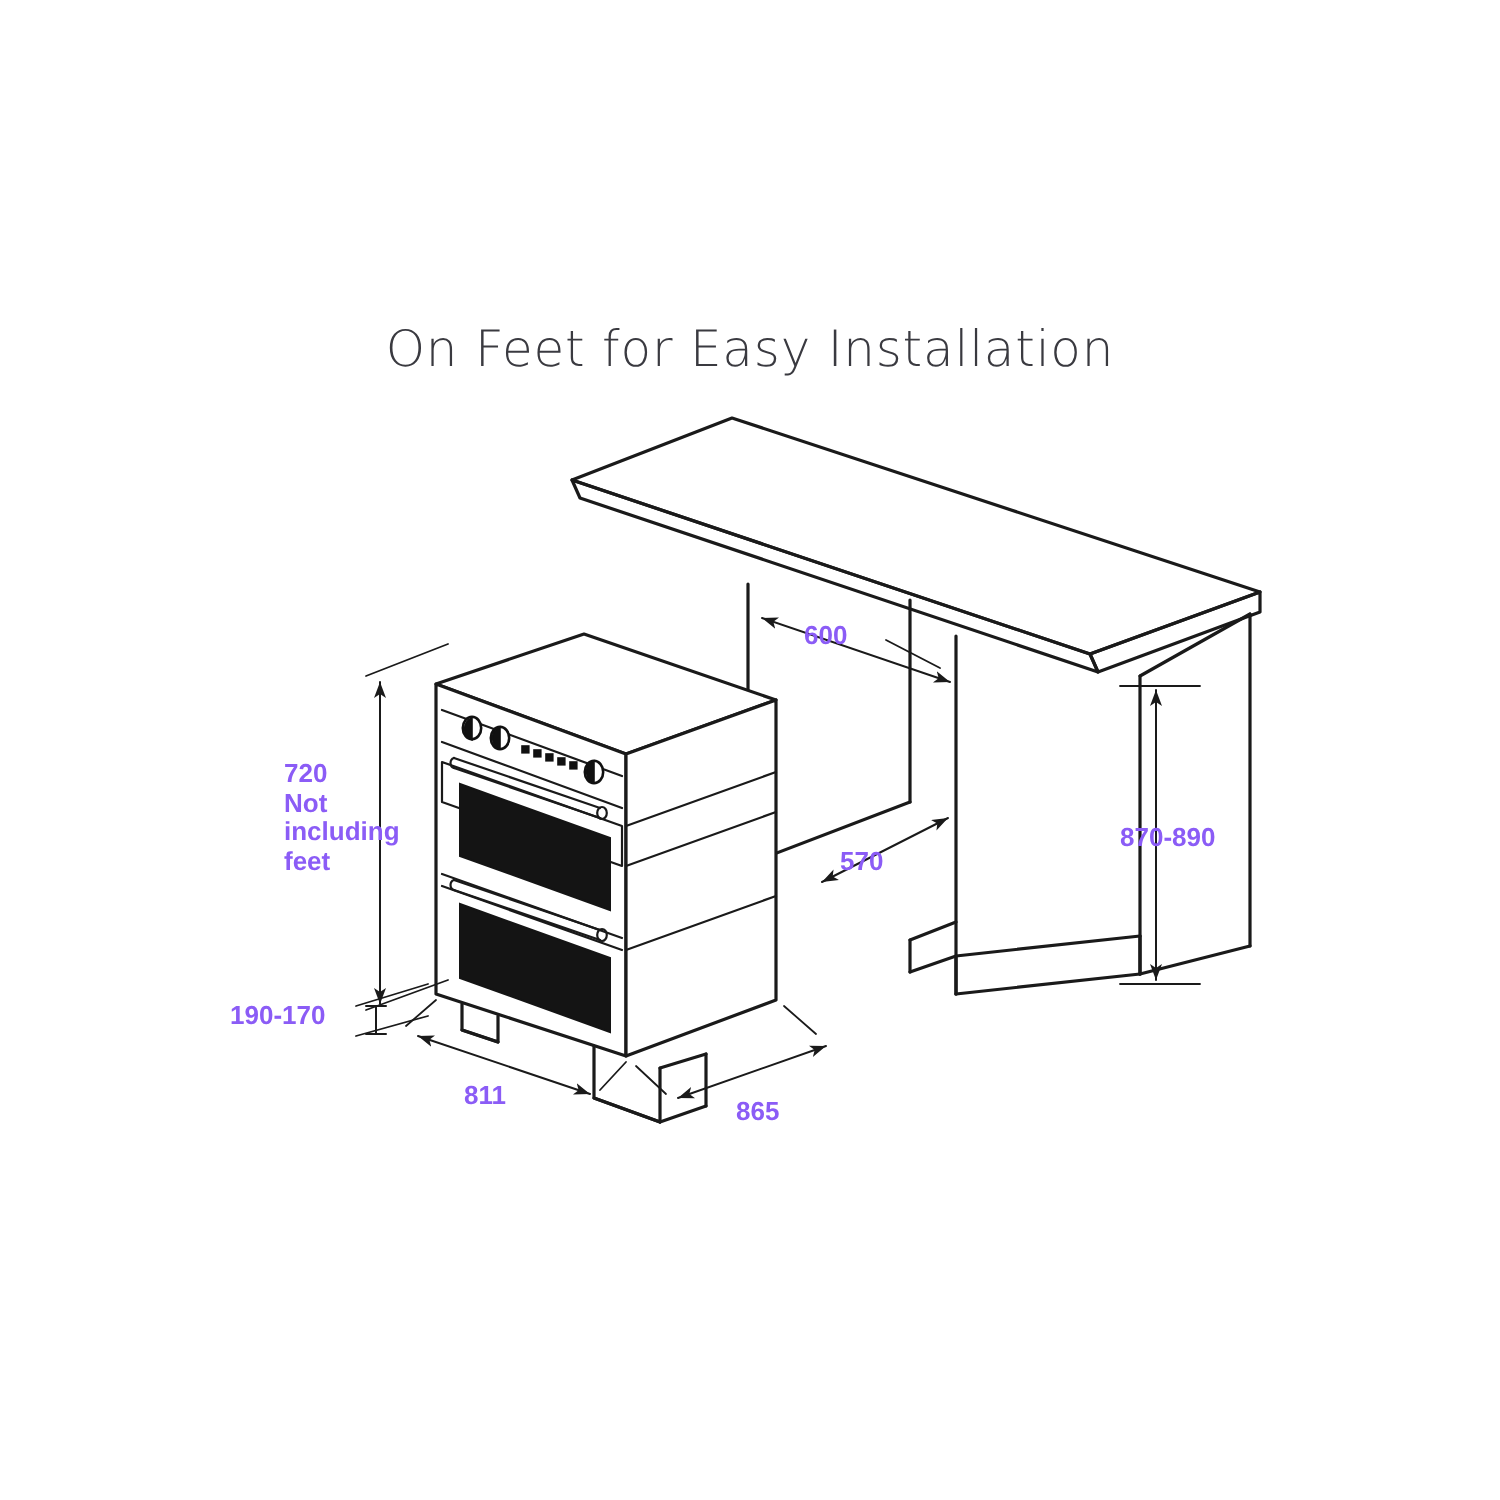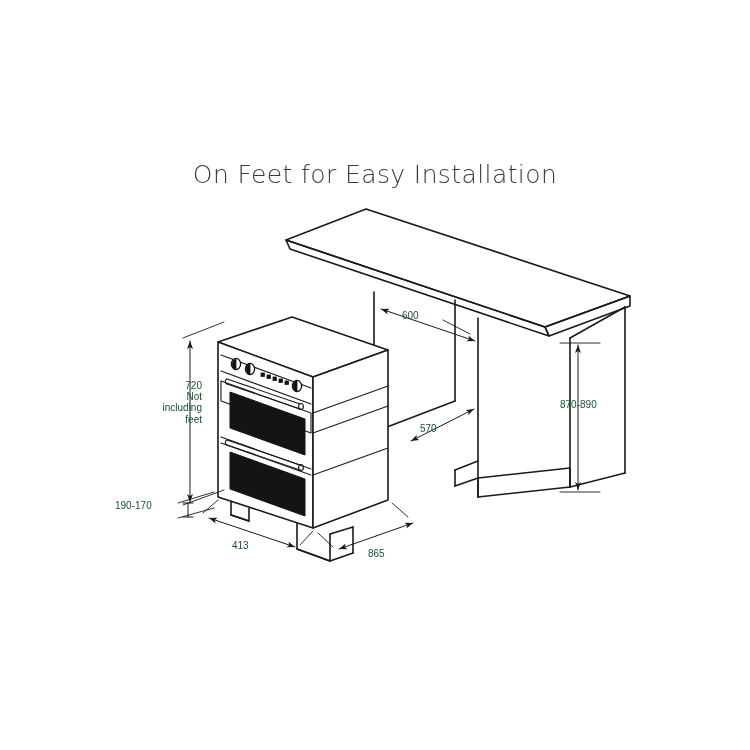--- a/index.html
+++ b/index.html
@@ -80,38 +80,39 @@
     width: 750px;
     text-align: center;
     font-size: 25px;
     font-weight: 300;
     letter-spacing: 0.4px;
     color: #3a3a40;
     font-family: "DejaVu Sans", sans-serif;
   }
   .dim-label {
     position: absolute;
-    font-size: 10px;
-    font-weight: normal;
-    color: #14532d;
+    font-size: 13px;
+    font-weight: bold;
+    color: #8b5cf6;
     white-space: nowrap;
     font-family: "Liberation Sans", sans-serif;
   }
   .dim-label.multiline {
-    text-align: right;
+    text-align: left;
     line-height: 1.12;
     white-space: normal;
+    margin-left: 12px;
   }
   #lbl-720       { left: 130px; top: 380px; width: 72px; }
   #lbl-150170    { left: 115px; top: 500px; }
   #lbl-597       { left: 232px; top: 540px; }
   #lbl-578       { left: 368px; top: 548px; }
   #lbl-600       { left: 402px; top: 310px; }
   #lbl-570       { left: 420px; top: 411px; margin-top: 12px; }
-  #lbl-870890    { left: 560px; top: 399px; }
+  #lbl-870890    { left: 560px; top: 411px; }
 </style>
 </head>
 <body>
 
 <div id="canvas">
 
   <div class="title">On Feet for Easy Installation</div>
 
   <svg id="drawing" viewBox="0 0 750 750">
 
@@ -285,21 +286,21 @@
       <path class="ext" d="M560 492 L600 492"></path>
       <path class="dim" d="M578 345 L578 490" marker-start="url(#ah-start)" marker-end="url(#ah)"></path>
     </g>
 
   </svg>
 
   <div class="dim-label multiline" id="lbl-720">720<br>Not<br>including<br>feet</div>
 
   <div class="dim-label" id="lbl-150170">190-170</div>
 
-  <div class="dim-label" id="lbl-597">413</div>
+  <div class="dim-label" id="lbl-597">811</div>
 
   <div class="dim-label" id="lbl-578">865</div>
 
   <div class="dim-label" id="lbl-600">600</div>
 
   <div class="dim-label" id="lbl-570">570</div>
 
   <div class="dim-label" id="lbl-870890">870-890</div>
 
 </div>

